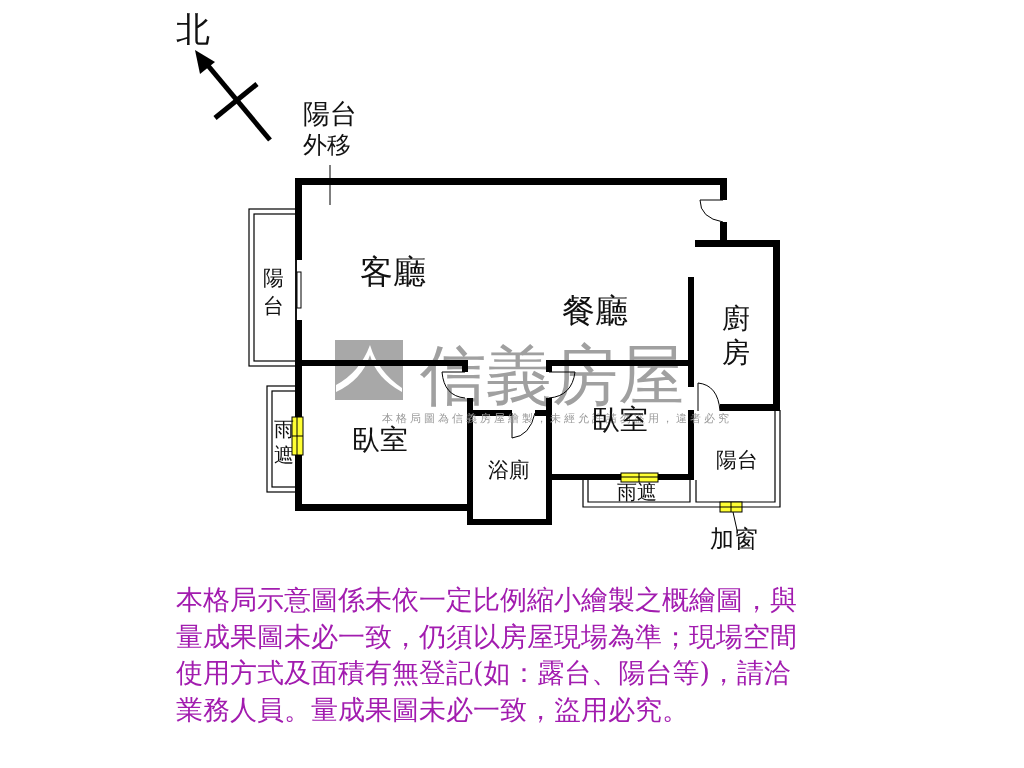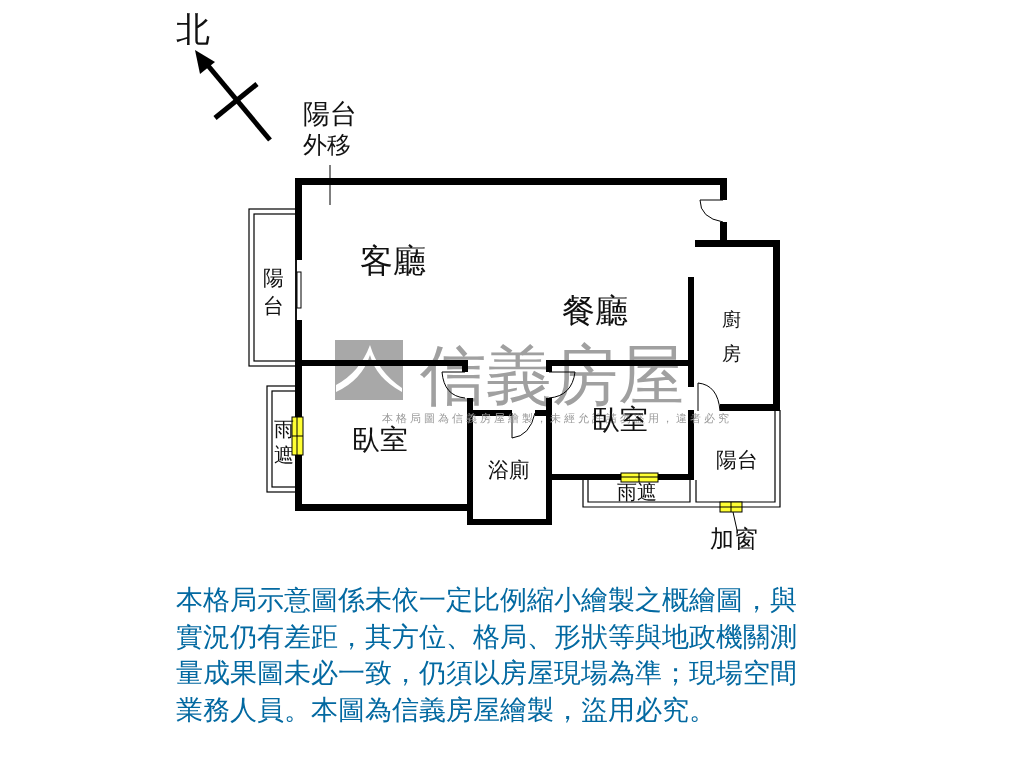--- a/index.html
+++ b/index.html
@@ -2,21 +2,21 @@
 <html><head>
 <meta charset="utf-8">
 <style>
   html, body { margin:0; padding:0; background:#ffffff; }
   body { width:1024px; height:768px; position:relative; overflow:hidden;
          font-family:"DejaVu Serif","Liberation Serif",serif; color:#111; }
   #plan { position:absolute; left:0; top:0; }
   .lbl { position:absolute; font-family:"DejaVu Serif","Liberation Serif",serif; color:#111; line-height:1.15; white-space:nowrap; }
   .wm-text { position:absolute; font-family:"DejaVu Sans","Liberation Sans",sans-serif; color:#9a9a9a; white-space:nowrap; }
   .disclaimer { position:absolute; left:176px; top:582px; width:690px;
-                font-family:"DejaVu Serif","Liberation Serif",serif; font-size:27px; line-height:36.5px; color:#0369a1; }
+                font-family:"DejaVu Serif","Liberation Serif",serif; font-size:27px; line-height:36.5px; color:#a21caf; }
   .disclaimer div { white-space:nowrap; }
 </style>
 </head>
 <body>
 
 <svg id="plan" width="1024" height="768" viewBox="0 0 1024 768">
 
   <g>
     <rect x="335" y="340" width="68" height="60" fill="#a8a8a8"></rect>
     <path d="M336 385 Q360 372 370 345 Q378 372 402 388 L402 392 Q376 378 370 355 Q362 380 336 392 Z" fill="#ffffff"></path>
@@ -112,31 +112,31 @@
   <line x1="733" y1="512" x2="737" y2="530" stroke="#000" stroke-width="1"></line>
 </svg>
 
 <div class="wm-text" style="left:336px; top:411px; font-size:11px; letter-spacing:3px;margin-left:46px;">本格局圖為信義房屋繪製，未經允許請勿盜用，違者必究</div>
 
 <div class="lbl" style="left:176px; top:10px; font-size:34px;">北</div>
 
 <div class="lbl" style="left:303px; top:98px; font-size:27px;">陽台</div>
 <div class="lbl" style="left:303px; top:132px; font-size:24px;">外移</div>
 
-<div class="lbl" style="left:360px; top:242px; font-size:33px;">客廳</div>
+<div class="lbl" style="left:360px; top:253px; font-size:33px;">客廳</div>
 <div class="lbl" style="left:562px; top:284px; font-size:33px;margin-top:8px;">餐廳</div>
-<div class="lbl" style="left:722px; top:302px; font-size:19px; width:30px; white-space:normal; line-height:34px;">廚房</div>
+<div class="lbl" style="left:722px; top:302px; font-size:28px; width:30px; white-space:normal; line-height:34px;">廚房</div>
 <div class="lbl" style="left:352px; top:424px; font-size:28px;">臥室</div>
 <div class="lbl" style="left:592px; top:404px; font-size:28px;">臥室</div>
 <div class="lbl" style="left:488px; top:458px; font-size:21px;">浴廁</div>
 <div class="lbl" style="left:263px; top:264px; font-size:21px; width:22px; white-space:normal; line-height:28px;">陽台</div>
 <div class="lbl" style="left:716px; top:448px; font-size:21px;">陽台</div>
 
 <div class="lbl" style="left:274px; top:416px; font-size:20px; width:22px; white-space:normal; line-height:26px;">雨遮</div>
 <div class="lbl" style="left:617px; top:481px; font-size:20px;">雨遮</div>
 <div class="lbl" style="left:710px; top:526px; font-size:24px;">加窗</div>
 
 <div class="disclaimer">
   <div>本格局示意圖係未依一定比例縮小繪製之概繪圖，與</div>
-  <div>實況仍有差距，其方位、格局、形狀等與地政機關測</div>
   <div>量成果圖未必一致，仍須以房屋現場為準；現場空間</div>
-  <div>業務人員。本圖為信義房屋繪製，盜用必究。</div>
+  <div>使用方式及面積有無登記(如：露台、陽台等)，請洽</div>
+  <div>業務人員。量成果圖未必一致，盜用必究。</div>
 </div>
 
 </body></html>

